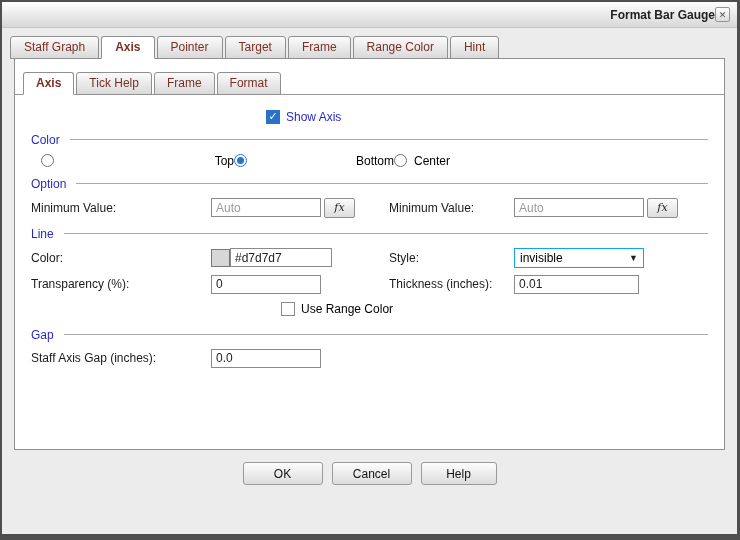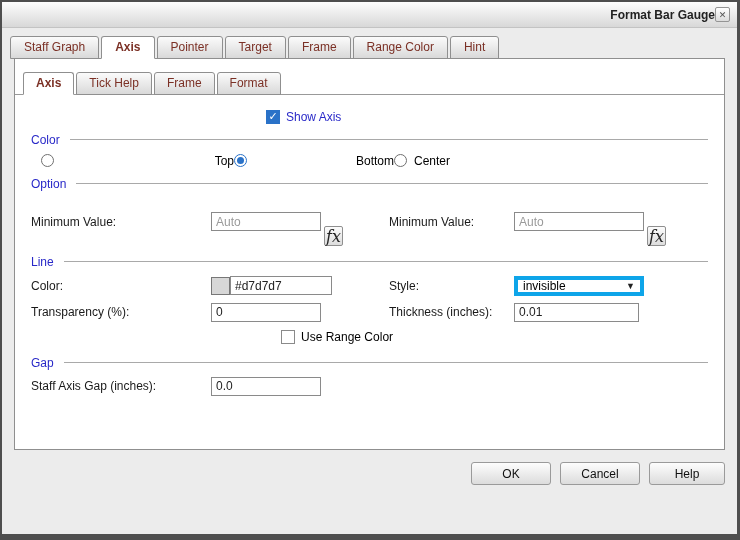--- a/index.html
+++ b/index.html
@@ -61,28 +61,28 @@
   .flabel { color: #1a1a1a; }
   .field { display: flex; align-items: center; }
 
   .txt {
     height: 19px; border: 1px solid #8a8a8a; padding: 1px 4px; background: #fff;
     font-family: "Liberation Sans", sans-serif; font-size: 12px; color: #222;
   }
   .txt.gray { color: #9a9a9a; }
 
   .fx-btn {
-    height: 20px; width: 19px; margin-left: 3px; padding: 0; cursor: pointer;
+    height: 20px; width: 31px; margin-left: 3px; padding: 0; cursor: pointer;
     border: 1px solid #8f8f8f; border-radius: 2px; background: linear-gradient(#fcfcfc, #dddddd);
-    font-family: "DejaVu Serif", serif; font-style: italic; font-size: 16px; color: #222; margin-top: 28px;
+    font-family: "DejaVu Serif", serif; font-style: italic; font-size: 11px; color: #222;
   }
 
   .select {
     display: inline-flex; width: 130px; height: 20px; align-items: center; justify-content: space-between;
-    border: 4px solid #0ea5e9; background: #fff; padding: 0 5px; cursor: pointer;
+    border: 1px solid #0ea5e9; background: #fff; padding: 0 5px; cursor: pointer;
   }
   .select .arrow { font-size: 9px; color: #222; }
 
   .swatch { width: 19px; height: 18px; border: 1px solid #777; background: #d7d7d7; cursor: pointer; }
 
   
   .cb { display: inline-flex; align-items: center; gap: 6px; cursor: pointer; }
   .cb-box {
     width: 14px; height: 14px; border: 1px solid #8a8a8a; background: #fff;
     display: inline-flex; align-items: center; justify-content: center; font-size: 11px; color: #fff;
@@ -94,21 +94,21 @@
   .radio { display: inline-flex; align-items: center; gap: 7px; cursor: pointer; justify-content: space-between; }
   .rad {
     width: 13px; height: 13px; border-radius: 50%; border: 1px solid #707070; background: #fff;
     display: inline-flex; align-items: center; justify-content: center;
   }
   .rad.sel { border-color: #2a72c8; }
   .rad .dot { width: 7px; height: 7px; border-radius: 50%; background: #2a72c8; display: none; }
   .rad.sel .dot { display: block; }
 
   
-  .footer { display: flex; justify-content: flex-end; gap: 9px; margin: 12px 12px 0; }
+  .footer { display: flex; justify-content: center; gap: 9px; margin: 12px 12px 0; }
   .btn {
     min-width: 80px; height: 23px; cursor: pointer;
     border: 1px solid #9a9a9a; border-radius: 3px; background: linear-gradient(#fdfdfd, #dcdcdc);
     font-family: "Liberation Sans", sans-serif; font-size: 12px; color: #111;
   }
 </style>
 </head>
 <body>
 
 <div class="window">

